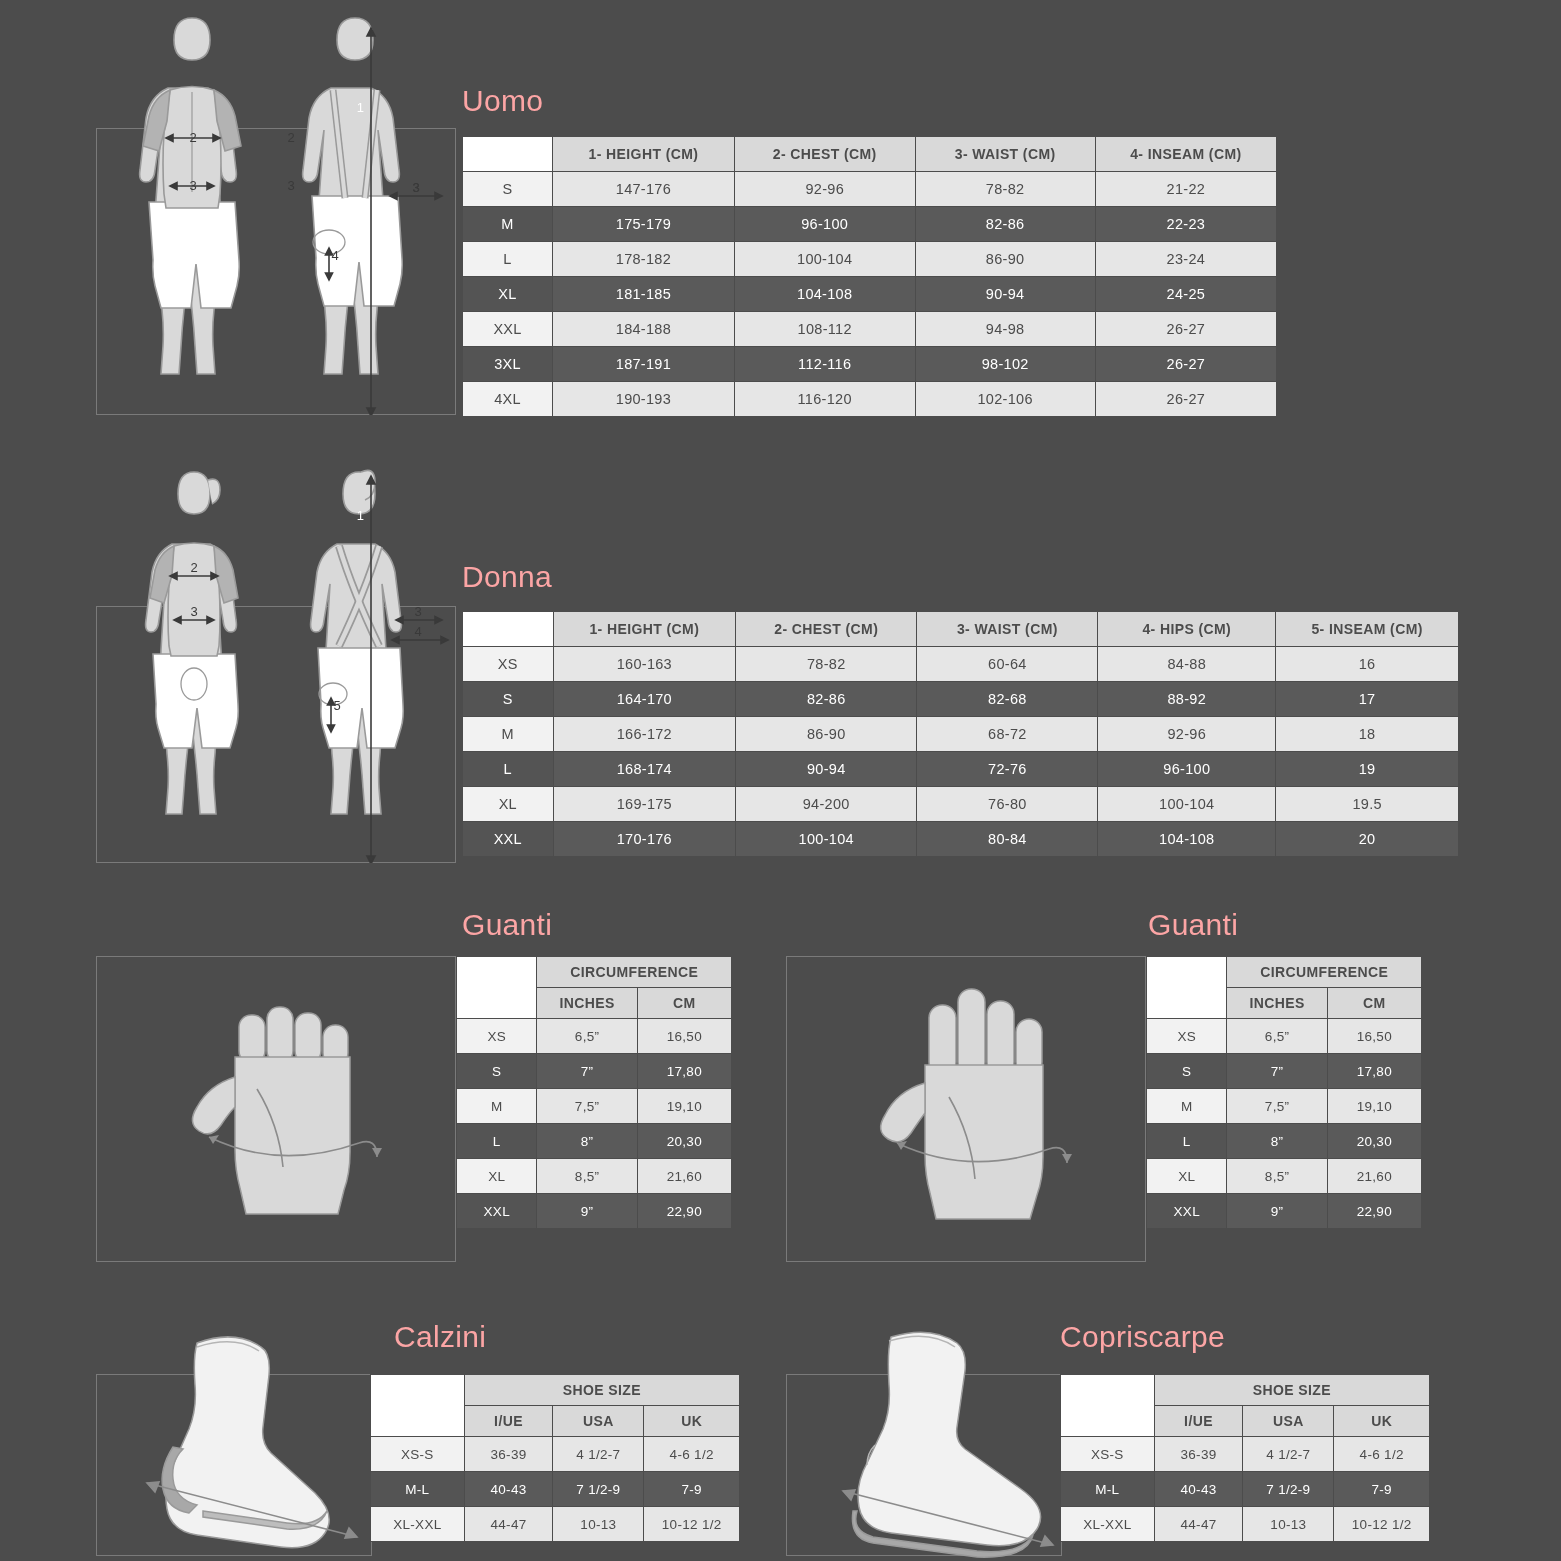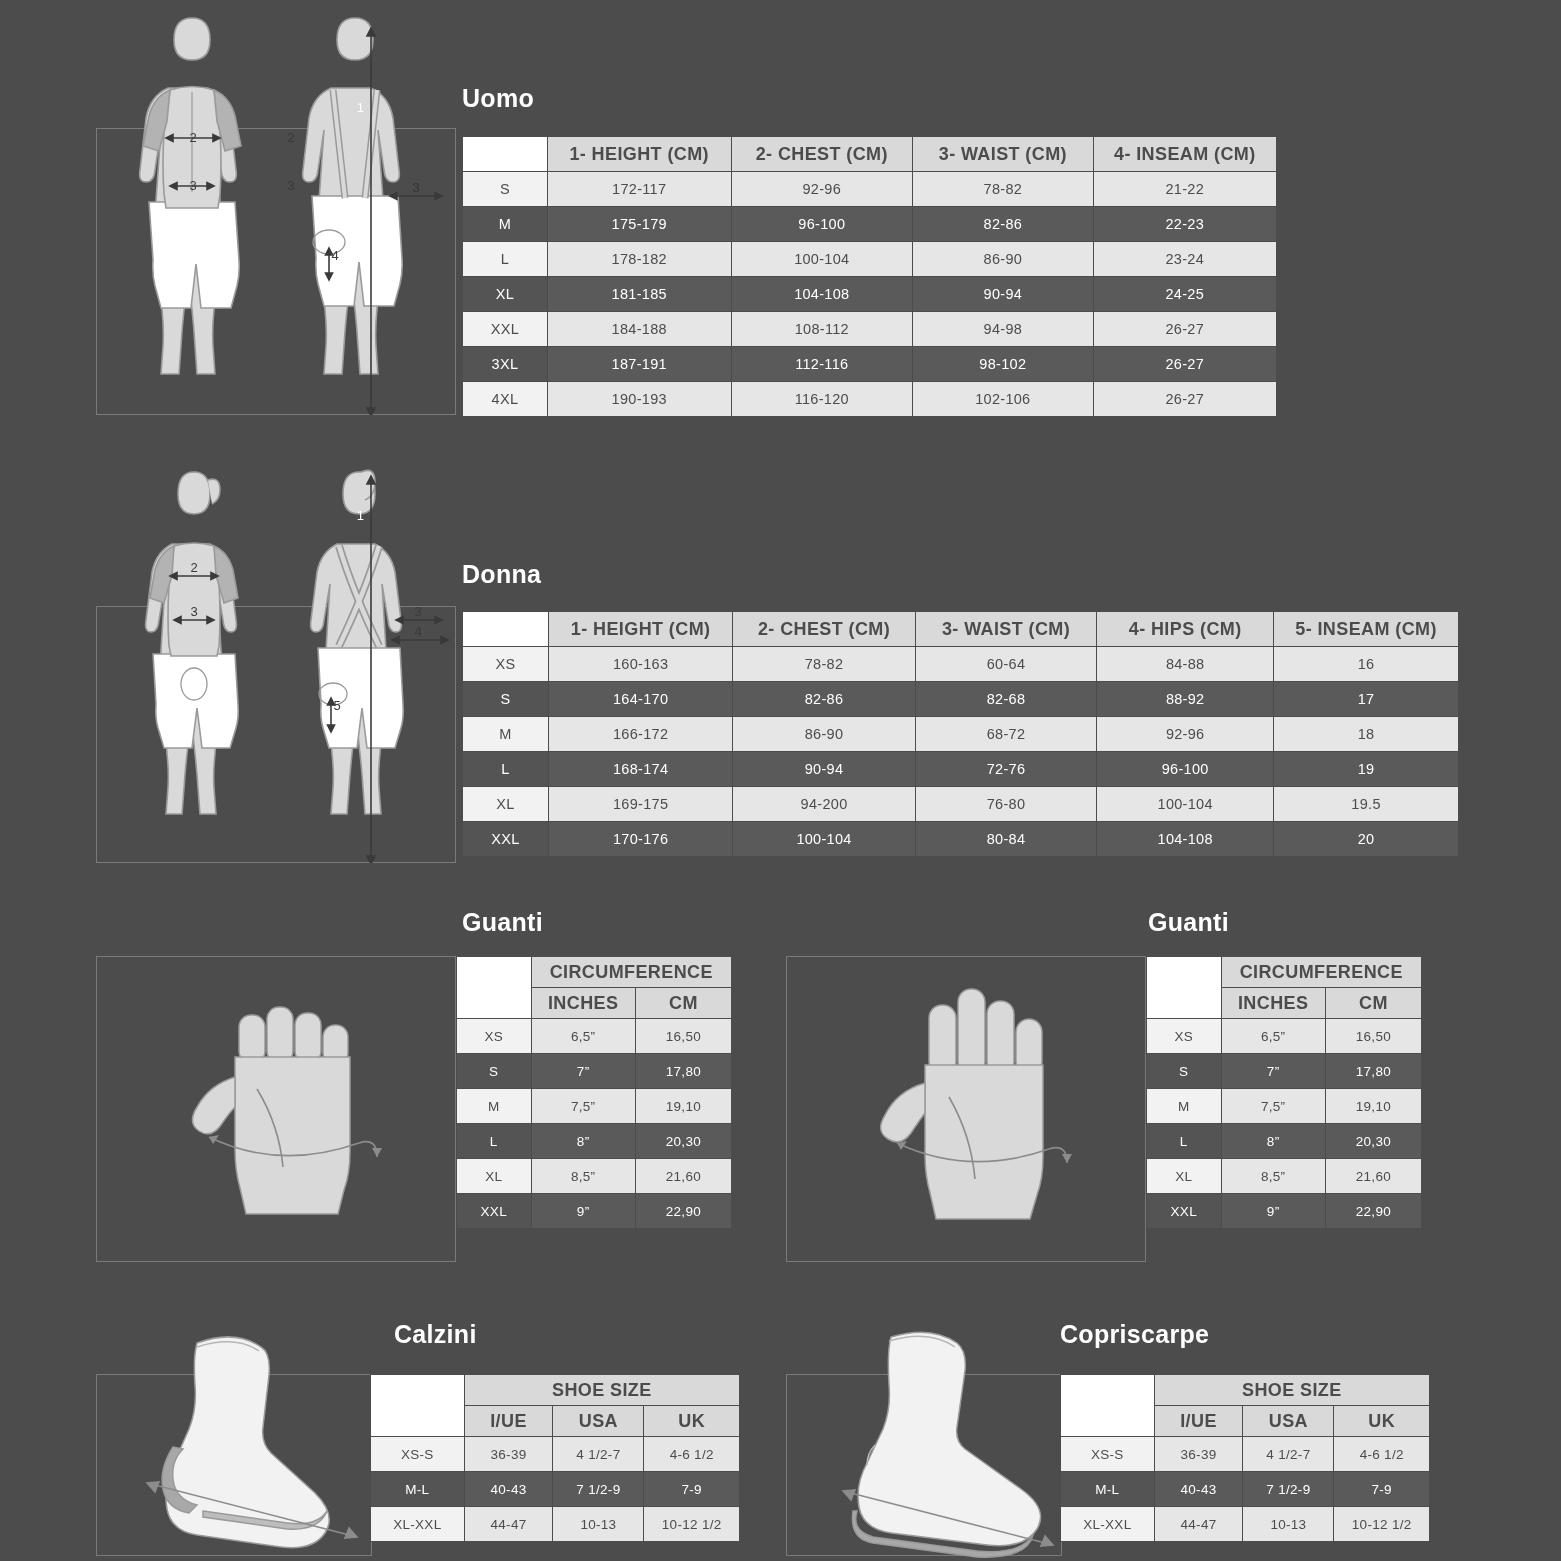--- a/index.html
+++ b/index.html
@@ -18,33 +18,33 @@
   table.sz th, table.sz td{
     text-align:center;
     font-size:14.5px;
     font-weight:400;
     letter-spacing:.3px;
     border:1px solid #4c4c4c;
     white-space:nowrap;
   }
   table.sz thead th{
     background:#d9d9d9;color:#4c4c4c;font-weight:700;
-    font-size:18px;letter-spacing:.4px;height:34px;padding:0 6px;
+    font-size:14px;letter-spacing:.4px;height:34px;padding:0 6px;
   }
   table.sz thead th.blank{background:#ffffff;border-color:#4c4c4c;}
   table.sz tbody td{height:34px;padding:0 6px;}
   
   table.sz tbody tr.light td{background:#e6e6e6;color:#4c4c4c;}
   table.sz tbody tr.dark td{background:#5a5a5a;color:#ffffff;}
   table.sz tbody td.rowhead{font-weight:400;}
   table.sz tbody tr.light td.rowhead{background:#f2f2f2;}
   table.sz tbody tr.dark td.rowhead{background:#545454;}
 
   .section-title{
-    font-size:25px;font-weight:700;color:#ffffff;letter-spacing:.3px;
+    font-size:30px;font-weight:400;color:#fca5a5;letter-spacing:.3px;
   }
 
   
   .figpanel{
     border:1px solid #7a7a7a;
     box-sizing:border-box;
     position:relative;
   }
   svg{display:block;}
 
@@ -153,21 +153,21 @@
           <th class="blank" style="width:88px;"></th>
           <th style="width:182px;">1- HEIGHT (CM)</th>
           <th style="width:182px;">2- CHEST (CM)</th>
           <th style="width:182px;">3- WAIST (CM)</th>
           <th style="width:181px;">4- INSEAM (CM)</th>
         </tr>
       </thead>
       <tbody>
         <tr class="light">
           <td class="rowhead">S</td>
-          <td>172-117</td>
+          <td>147-176</td>
           <td>92-96</td>
           <td>78-82</td>
           <td>21-22</td>
         </tr>
         <tr class="dark">
           <td class="rowhead">M</td>
           <td>175-179</td>
           <td>96-100</td>
           <td>82-86</td>
           <td>22-23</td>

